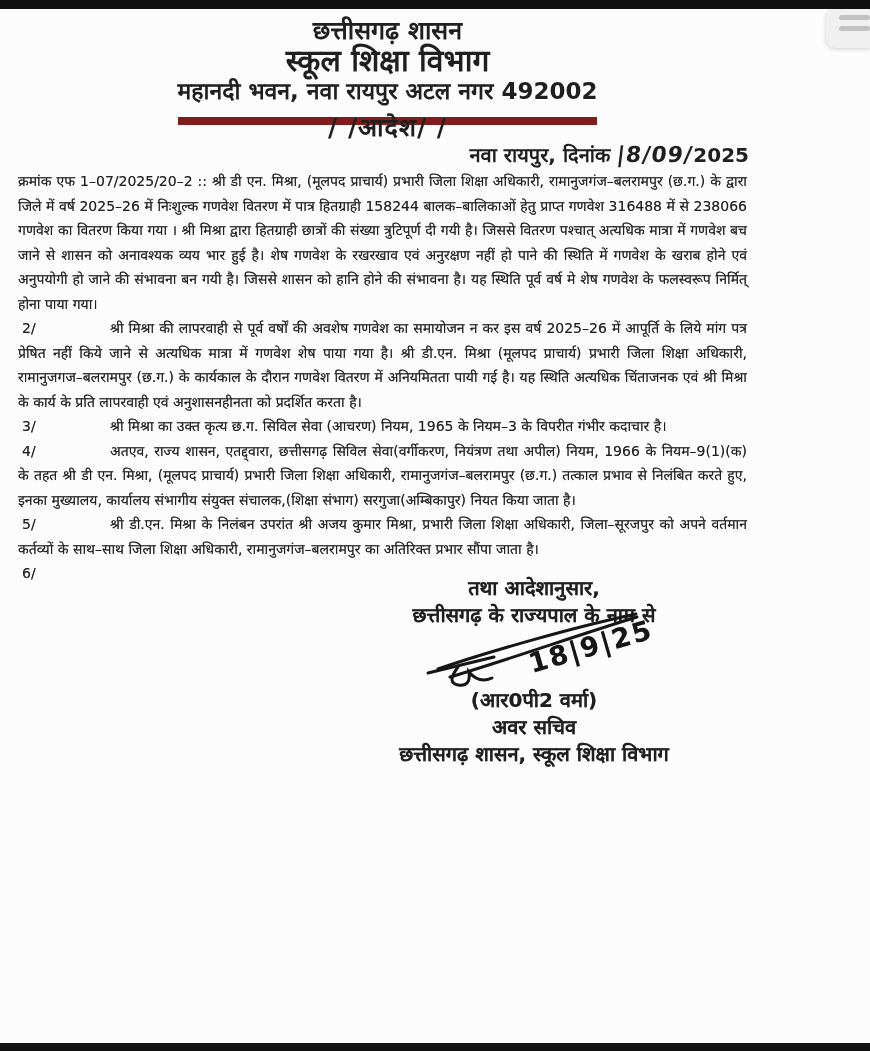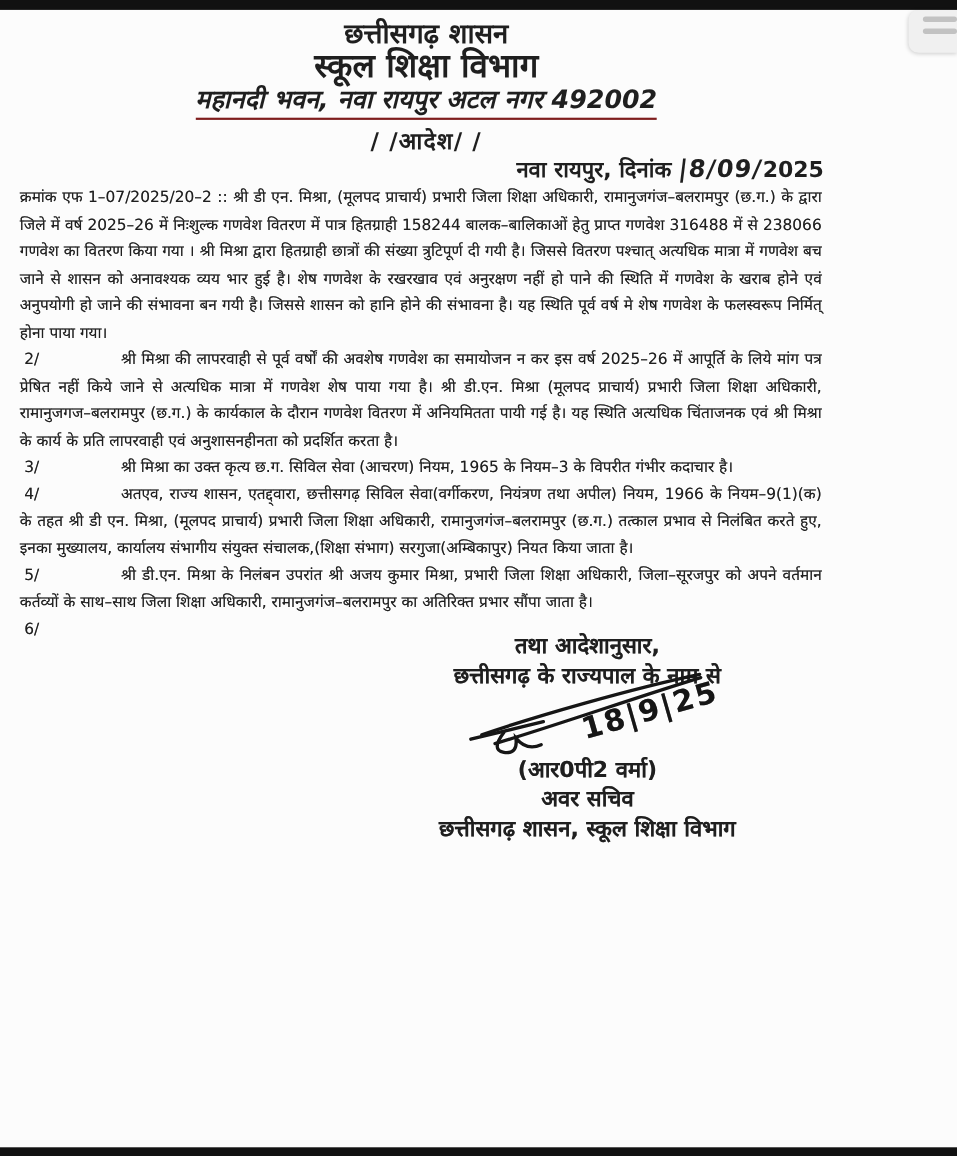--- a/index.html
+++ b/index.html
@@ -25,22 +25,22 @@
   .float-card .hline {
     width:31px; height:5px; background:#c2c2c2; border-radius:3px;
     margin:6px 0 0 13px;
   }
   .doc { position:absolute; top:9px; left:0; width:775px; }
   .hdr { text-align:center; font-weight:bold; }
   .h-dept1 { font-size:25px; line-height:31px; margin-top:6px; }
   .h-dept2 { font-size:30px; line-height:30px; }
   .h-min   { font-size:21px; line-height:26px; }
   .h-addr  { font-size:23px; line-height:30px; }
-  .h-addr span { border-bottom:2px solid #7f1d1d; padding-bottom:3px;font-style:italic; }
-  .h-order { font-size:21px; line-height:26px; margin-top:9px; letter-spacing:1px; }
+  .h-addr span { border-bottom:8px solid #7f1d1d; padding-bottom:13px; }
+  .h-order { font-size:25px; line-height:26px; margin-top:9px; letter-spacing:1px; }
   .dateline {
     text-align:right; font-weight:bold; font-size:20px; line-height:25px;
     padding-right:26px; margin-top:1px;
   }
   .hand { display:inline-block; transform:skewX(-7deg); font-size:22px; letter-spacing:1px; }
   .bodytxt { padding:1px 28px 0 18px; }
   .para {
     position:relative; margin:0; text-align:justify;
     font-weight:normal; font-size:14px; line-height:24.5px;
     text-shadow:0 0 .5px rgba(30,30,30,.55);

